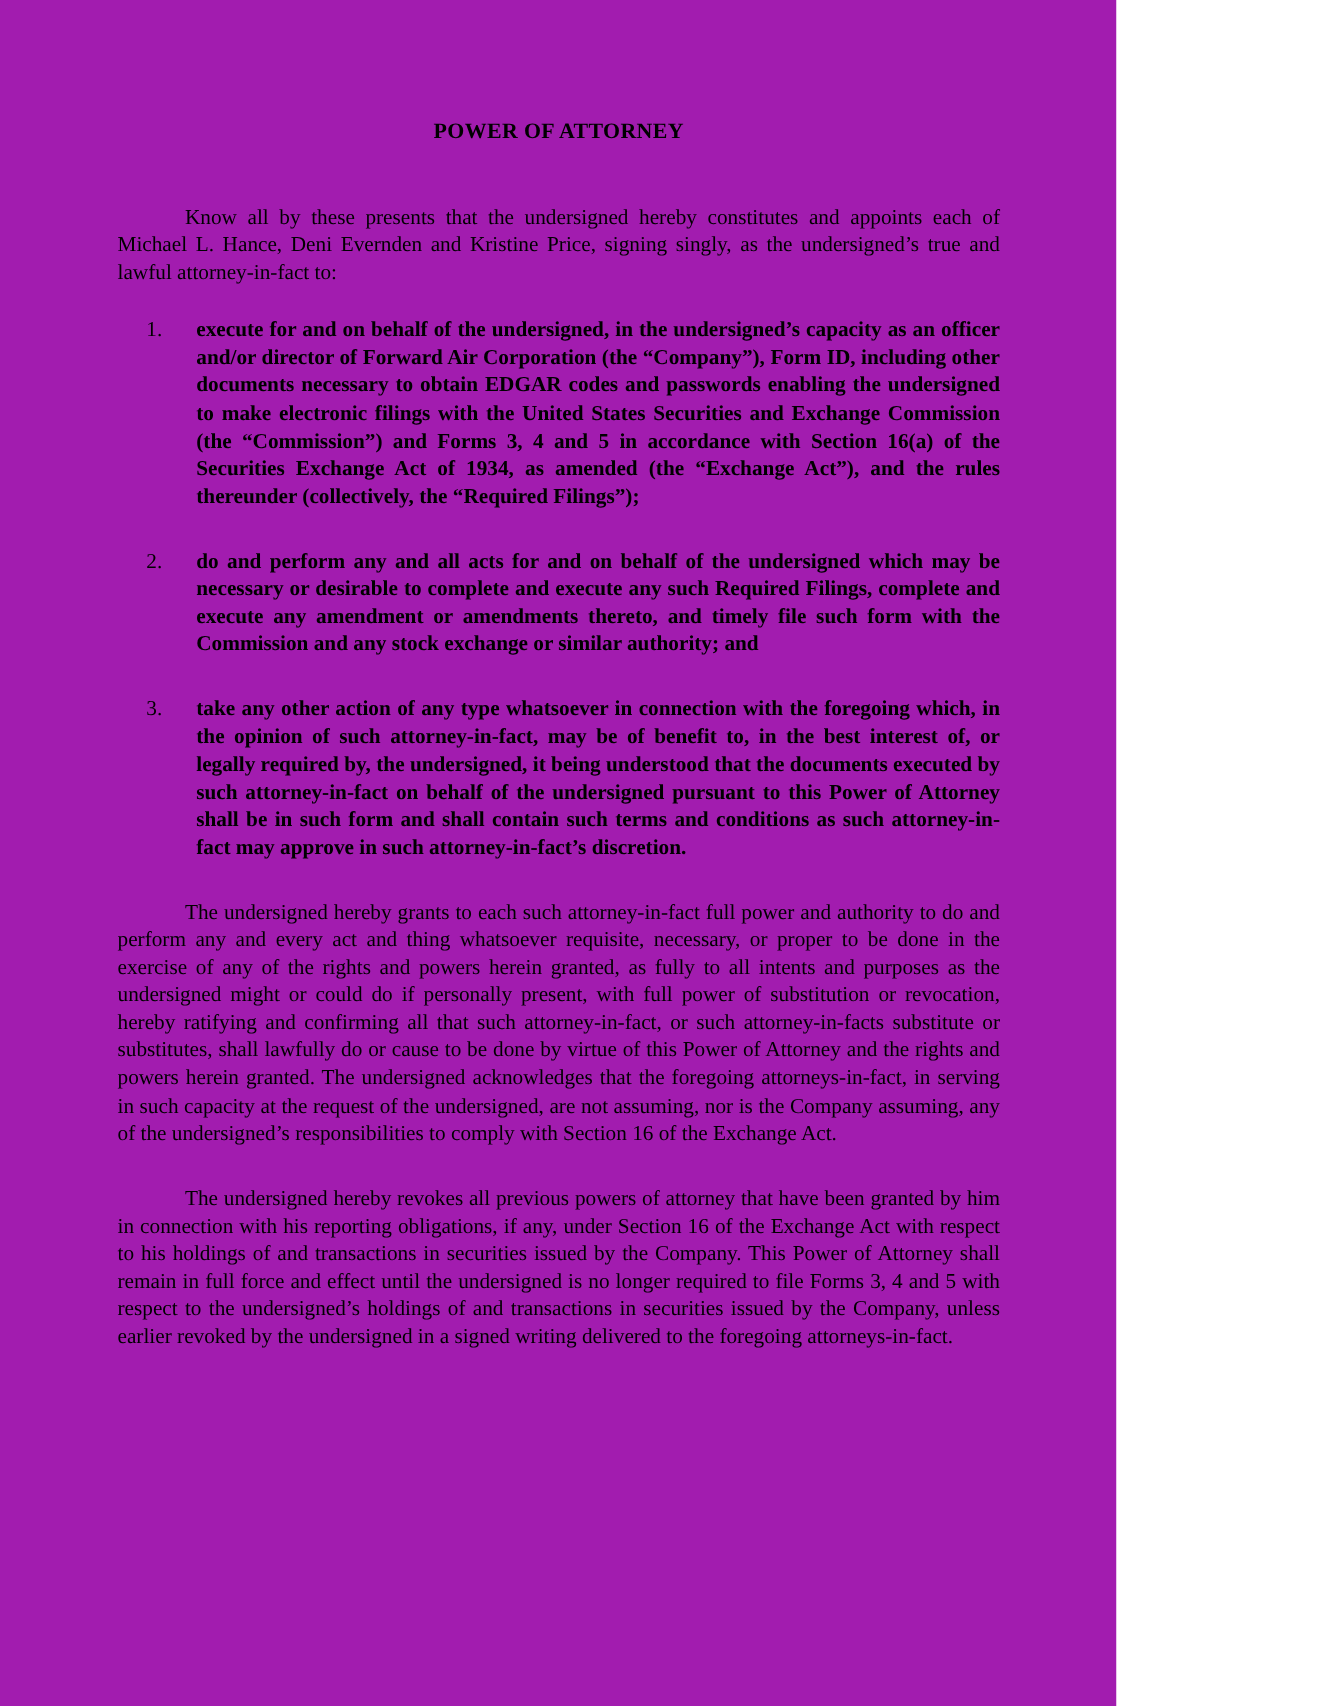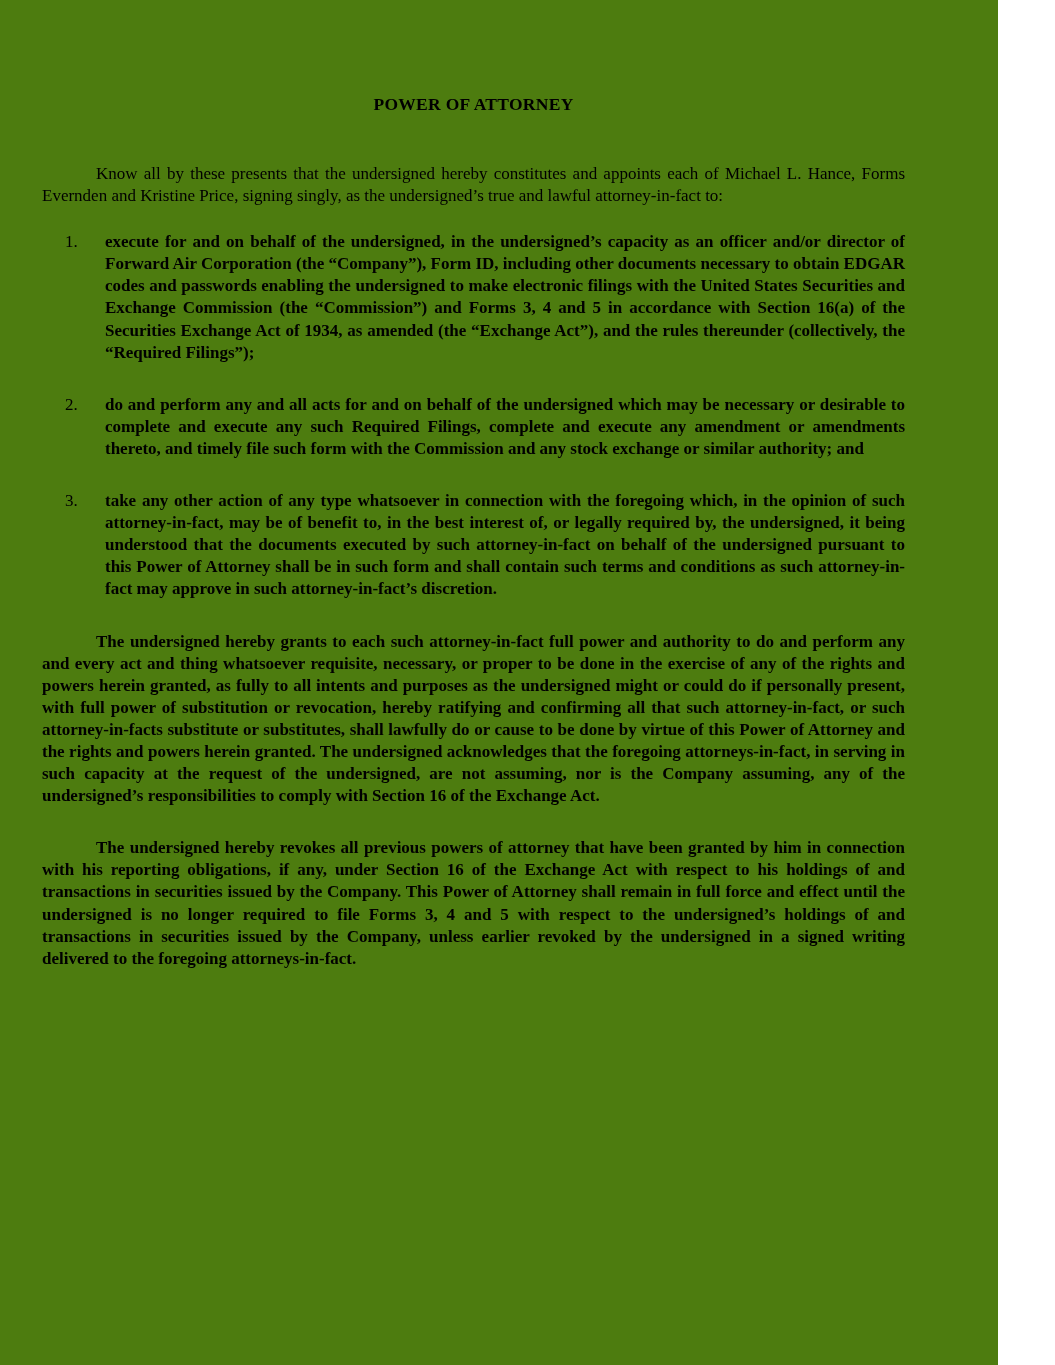--- a/index.html
+++ b/index.html
@@ -2,27 +2,27 @@
 <html><head>
 <meta charset="utf-8">
 <style>
   html, body {
     margin: 0;
     padding: 0;
     background: #ffffff;
   }
   .page {
     position: relative;
-    width: 998px;
+    width: 893px;
     height: 1365px;
-    background: #4d7c0f;
+    background: #a21caf;
     color: #000000;
     font-family: "Liberation Serif", "DejaVu Serif", serif;
     box-sizing: border-box;
-    padding: 93px 93px 0 42px;
+    padding: 93px 93px 0 94px;
     overflow: hidden;
   }
   .doc-title {
     font-size: 17.5px;
     font-weight: bold;
     text-align: center;
     line-height: 22px;
     margin: 0 0 48px 0;
     letter-spacing: 0.3px;
   }
@@ -49,31 +49,30 @@
     box-sizing: border-box;
     padding-left: 23px;
   }
   .list-item .li-text {
     flex: 1 1 auto;
     text-align: justify;
     font-weight: bold;
   }
   .body-para {
     margin-top: 30px;
-    font-weight: bold;
   }
 </style>
 </head>
 <body>
 
 <div class="page">
 
   <h1 class="doc-title">POWER OF ATTORNEY</h1>
 
-  <p class="para indent">Know all by these presents that the undersigned hereby constitutes and appoints each of Michael L. Hance, Forms Evernden and Kristine Price, signing singly, as the undersigned’s true and lawful attorney-in-fact to:</p>
+  <p class="para indent">Know all by these presents that the undersigned hereby constitutes and appoints each of Michael L. Hance, Deni Evernden and Kristine Price, signing singly, as the undersigned’s true and lawful attorney-in-fact to:</p>
 
   <div class="numbered-list">
 
     <div class="list-item">
       <span class="num">1.</span>
       <span class="li-text">execute for and on behalf of the undersigned, in the undersigned’s capacity as an officer and/or director of Forward Air Corporation (the “Company”), Form ID, including other documents necessary to obtain EDGAR codes and passwords enabling the undersigned to make electronic filings with the United States Securities and Exchange Commission (the “Commission”) and Forms 3, 4 and 5 in accordance with Section 16(a) of the Securities Exchange Act of 1934, as amended (the “Exchange Act”), and the rules thereunder (collectively, the “Required Filings”);</span>
     </div>
 
     <div class="list-item">
       <span class="num">2.</span>

